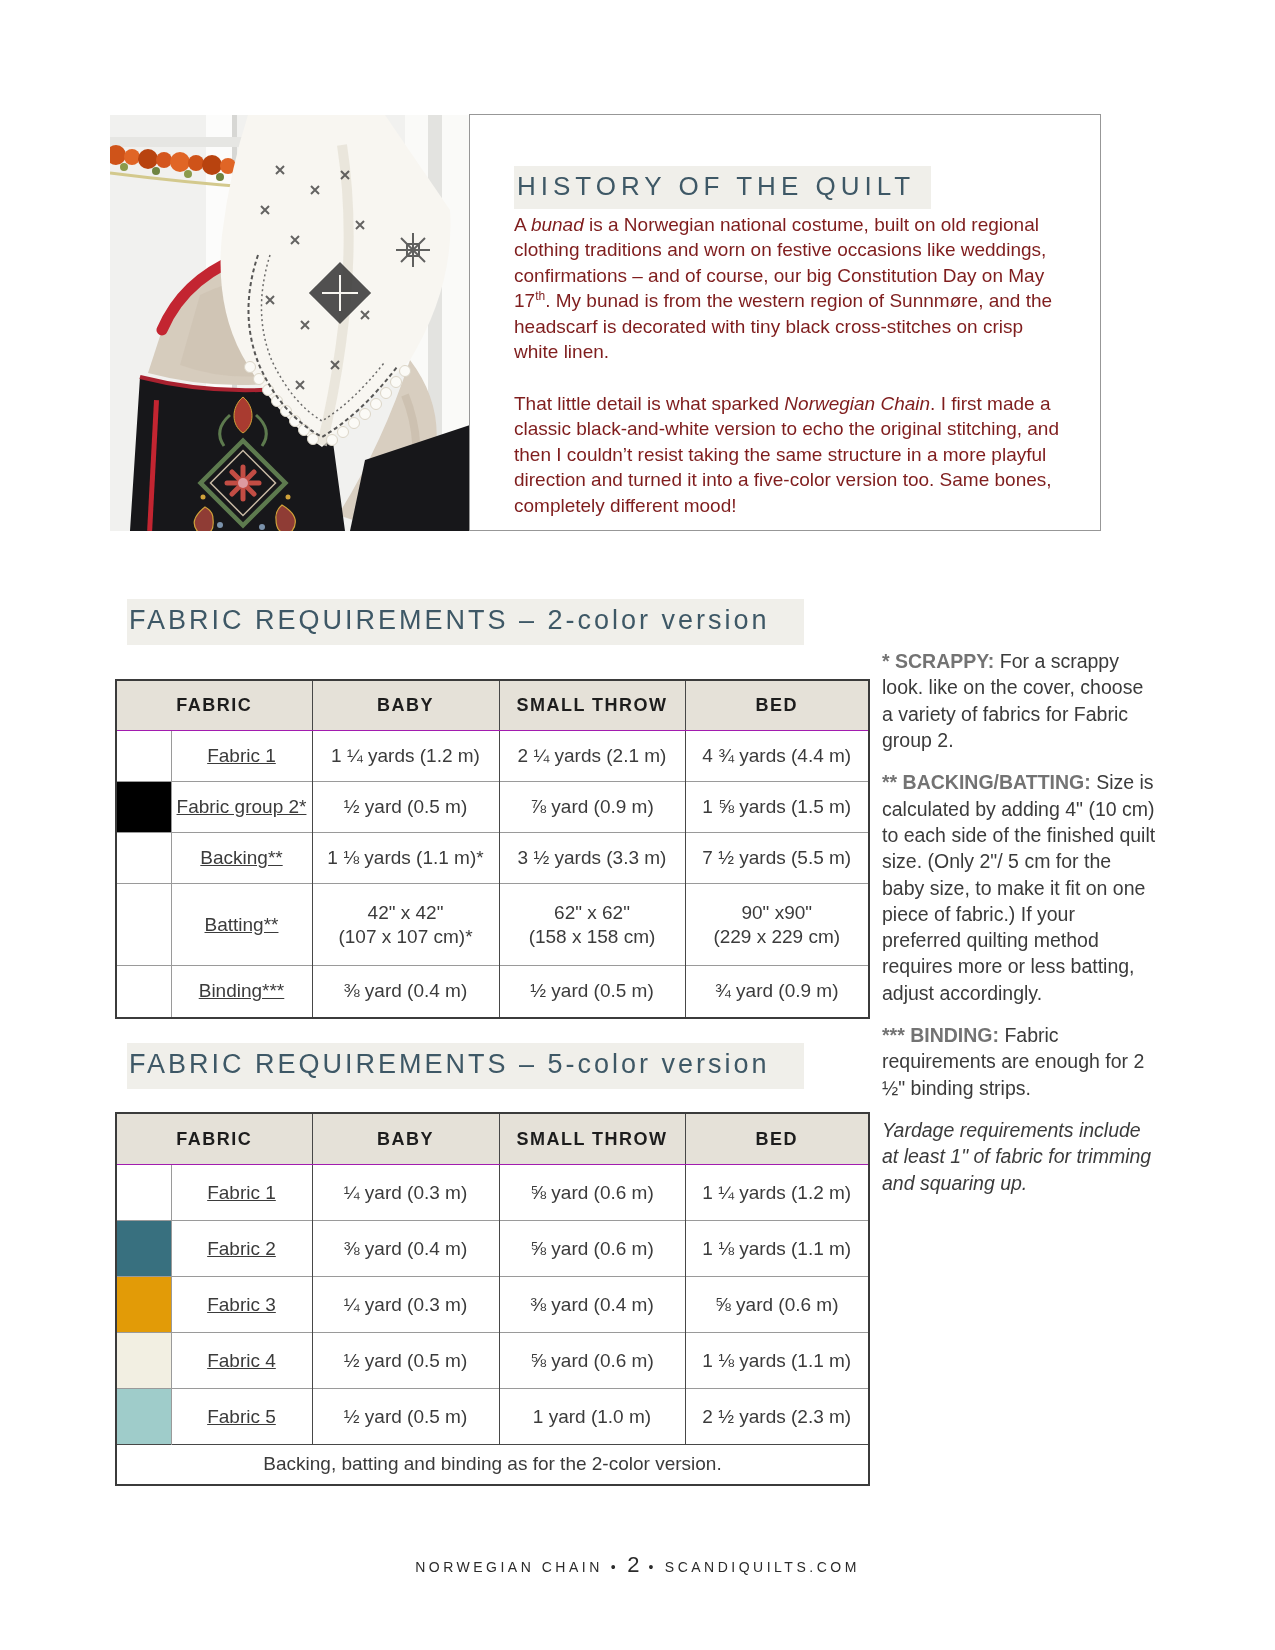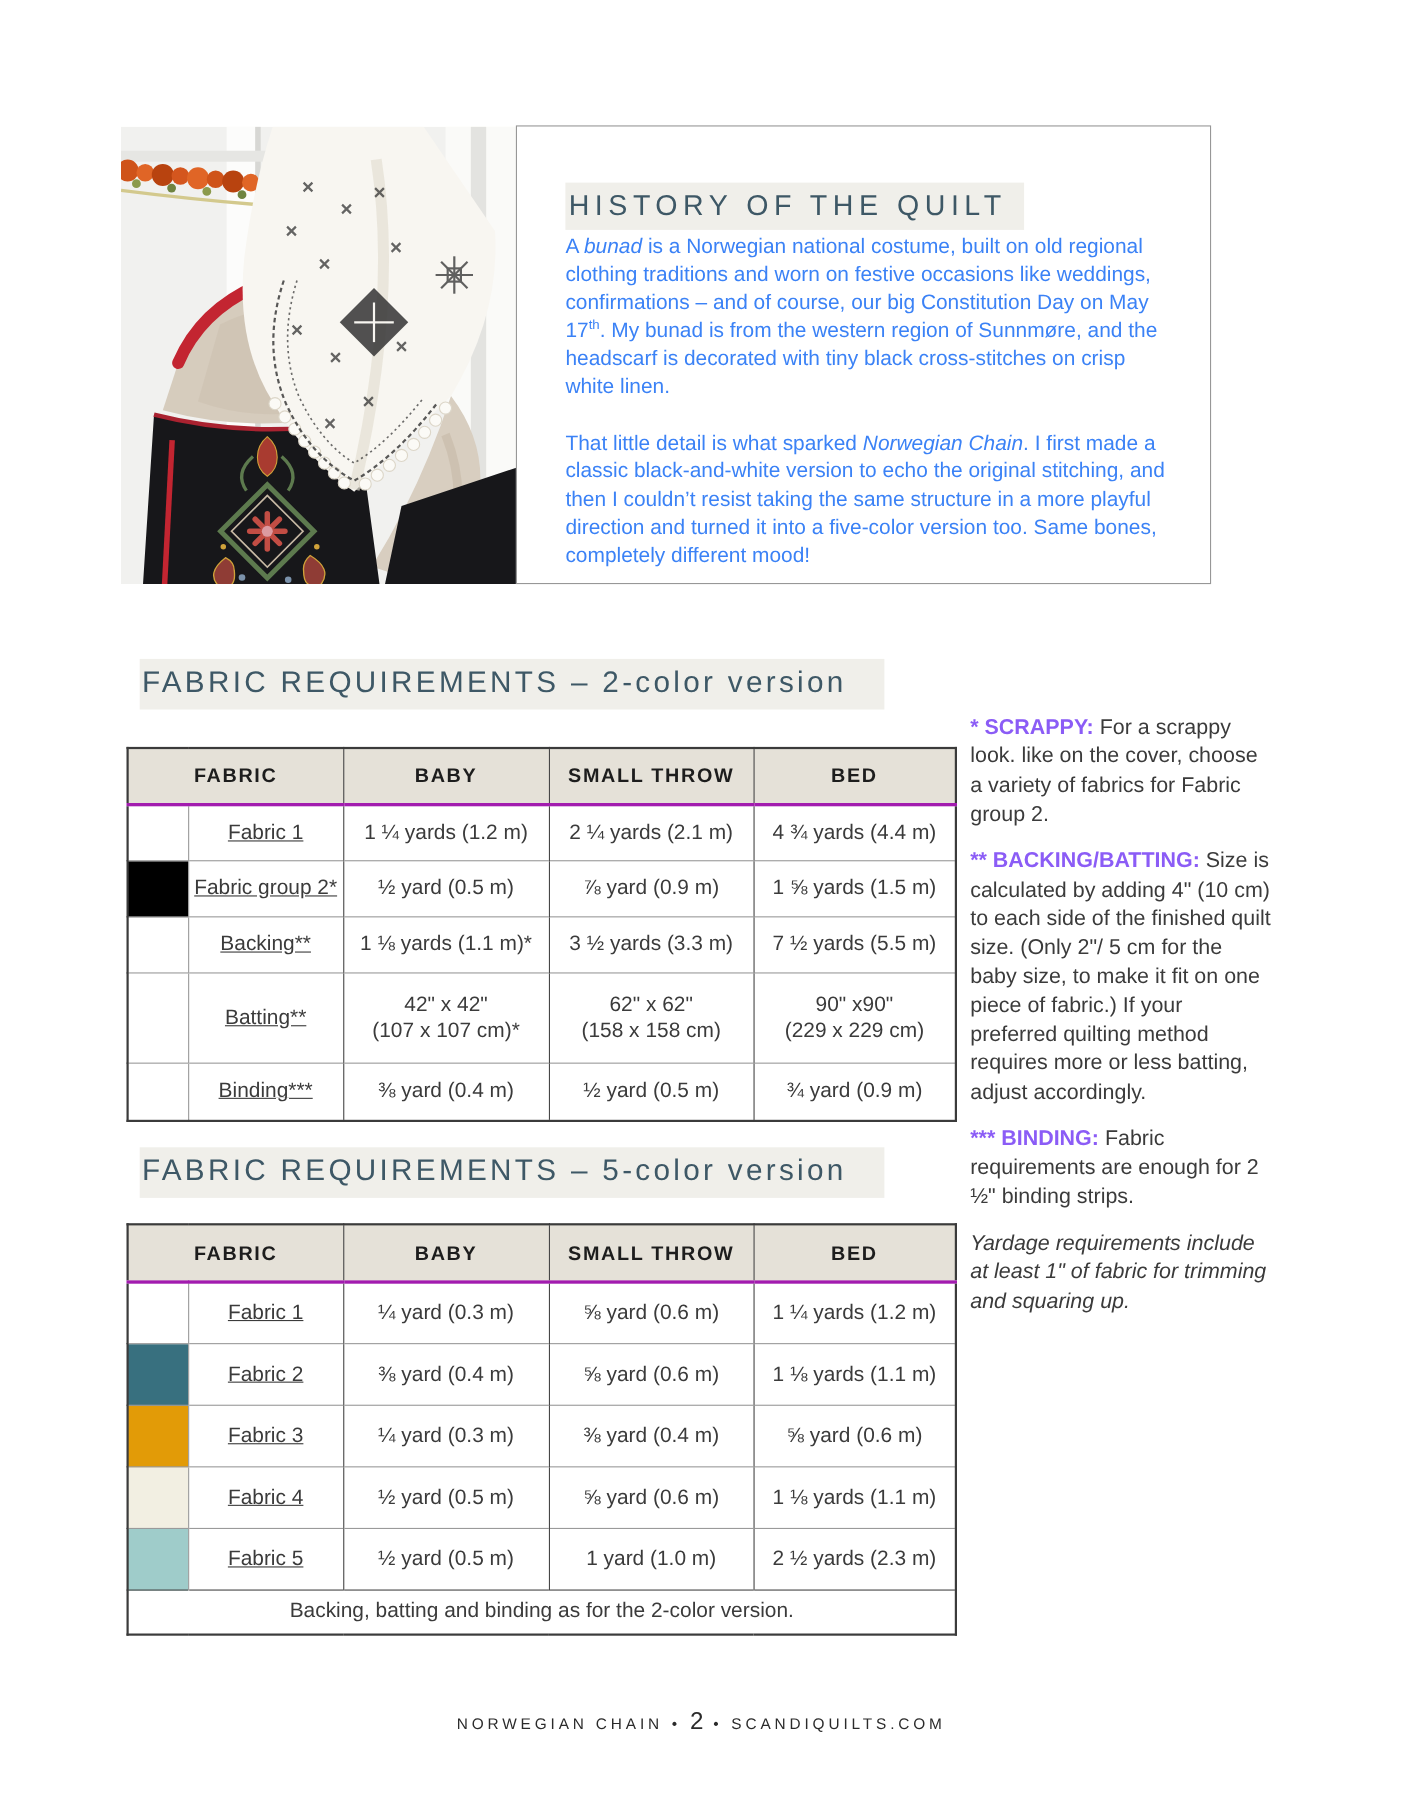--- a/index.html
+++ b/index.html
@@ -13,21 +13,21 @@
 
   
   .history-box {
     position:absolute; left:469px; top:114px; width:632px; height:417px;
     border:1px solid #979797; box-sizing:border-box; padding:44px 34px 0 44px; background:#fff;
   }
   .history-heading {
     margin:12px 0 10px 0; font-size:26px; font-weight:400; letter-spacing:5px; color:#3e5866;
   }
   .hl { background:#f0efea; padding:5px 16px 8px 3px; }
-  .history-box p { font-size:19px; line-height:1.34; margin:4px 0 0 0; color:#3b82f6; }
+  .history-box p { font-size:19px; line-height:1.34; margin:4px 0 0 0; color:#7f1d1d; }
   .history-box p.second { margin-top:26px; }
   .it { font-style:italic; }
   sup { font-size:12px; vertical-align:super; line-height:0; }
 
   
   .section-heading {
     position:absolute; left:115px; margin:12px; font-size:27px; font-weight:400;
     letter-spacing:3px; color:#3e5866; white-space:nowrap;
   }
   #heading-2color { top:593px; }
@@ -37,38 +37,38 @@
   
   .fab-table {
     position:absolute; left:115px; width:753px; border-collapse:collapse; table-layout:fixed;
     font-size:19px; color:#3b3b3b; background:#fff;
     border:2px solid #3b3b3b;
   }
   #table-2color { top:679px; }
   #table-5color { top:1112px; }
   .fab-table th {
     background:#e5e1d8; font-weight:bold; font-size:18px; letter-spacing:1.5px;
-    color:#1d1d1d; text-align:center; border-bottom:3px solid #a21caf; height:47px;
+    color:#1d1d1d; text-align:center; border-bottom:1px solid #a21caf; height:47px;
   }
   #table-5color th { height:48px; }
   .fab-table td {
     text-align:center; vertical-align:middle; border-top:1px solid #9a9a9a;
     white-space:pre-line; line-height:1.25; padding:2px 4px; box-sizing:border-box;
   }
   .csep { border-left:1.5px solid #474747; }
   .lsep { border-left:1px solid #9a9a9a;text-decoration:underline; }
   tr.h51 { height:51px; } tr.h82 { height:82px; } tr.h52 { height:52px; }
   tr.h56 { height:56px; } tr.h40 { height:40px; }
   td.swatch { padding:0; }
   td.note-row { border-top:1.5px solid #474747; font-size:19px; }
 
   
   .notes { position:absolute; left:882px; top:648px; width:276px; font-size:19.5px; line-height:1.35; color:#3b3b3b; }
   .notes p { margin:0 0 16px 0; }
-  .notes .lead { font-weight:bold; color:#8b5cf6; }
+  .notes .lead { font-weight:bold; color:#737373; }
   .notes .italic-note { font-style:italic; }
 
   
   .page-footer {
     position:absolute; left:0; right:0; top:1552px; text-align:center;
     font-size:14px; letter-spacing:3.5px; color:#2b2b2b;
   }
   .page-footer .pg { font-size:22px; letter-spacing:1px; }
   .page-footer .dot { padding:0 8px; }
 </style>

